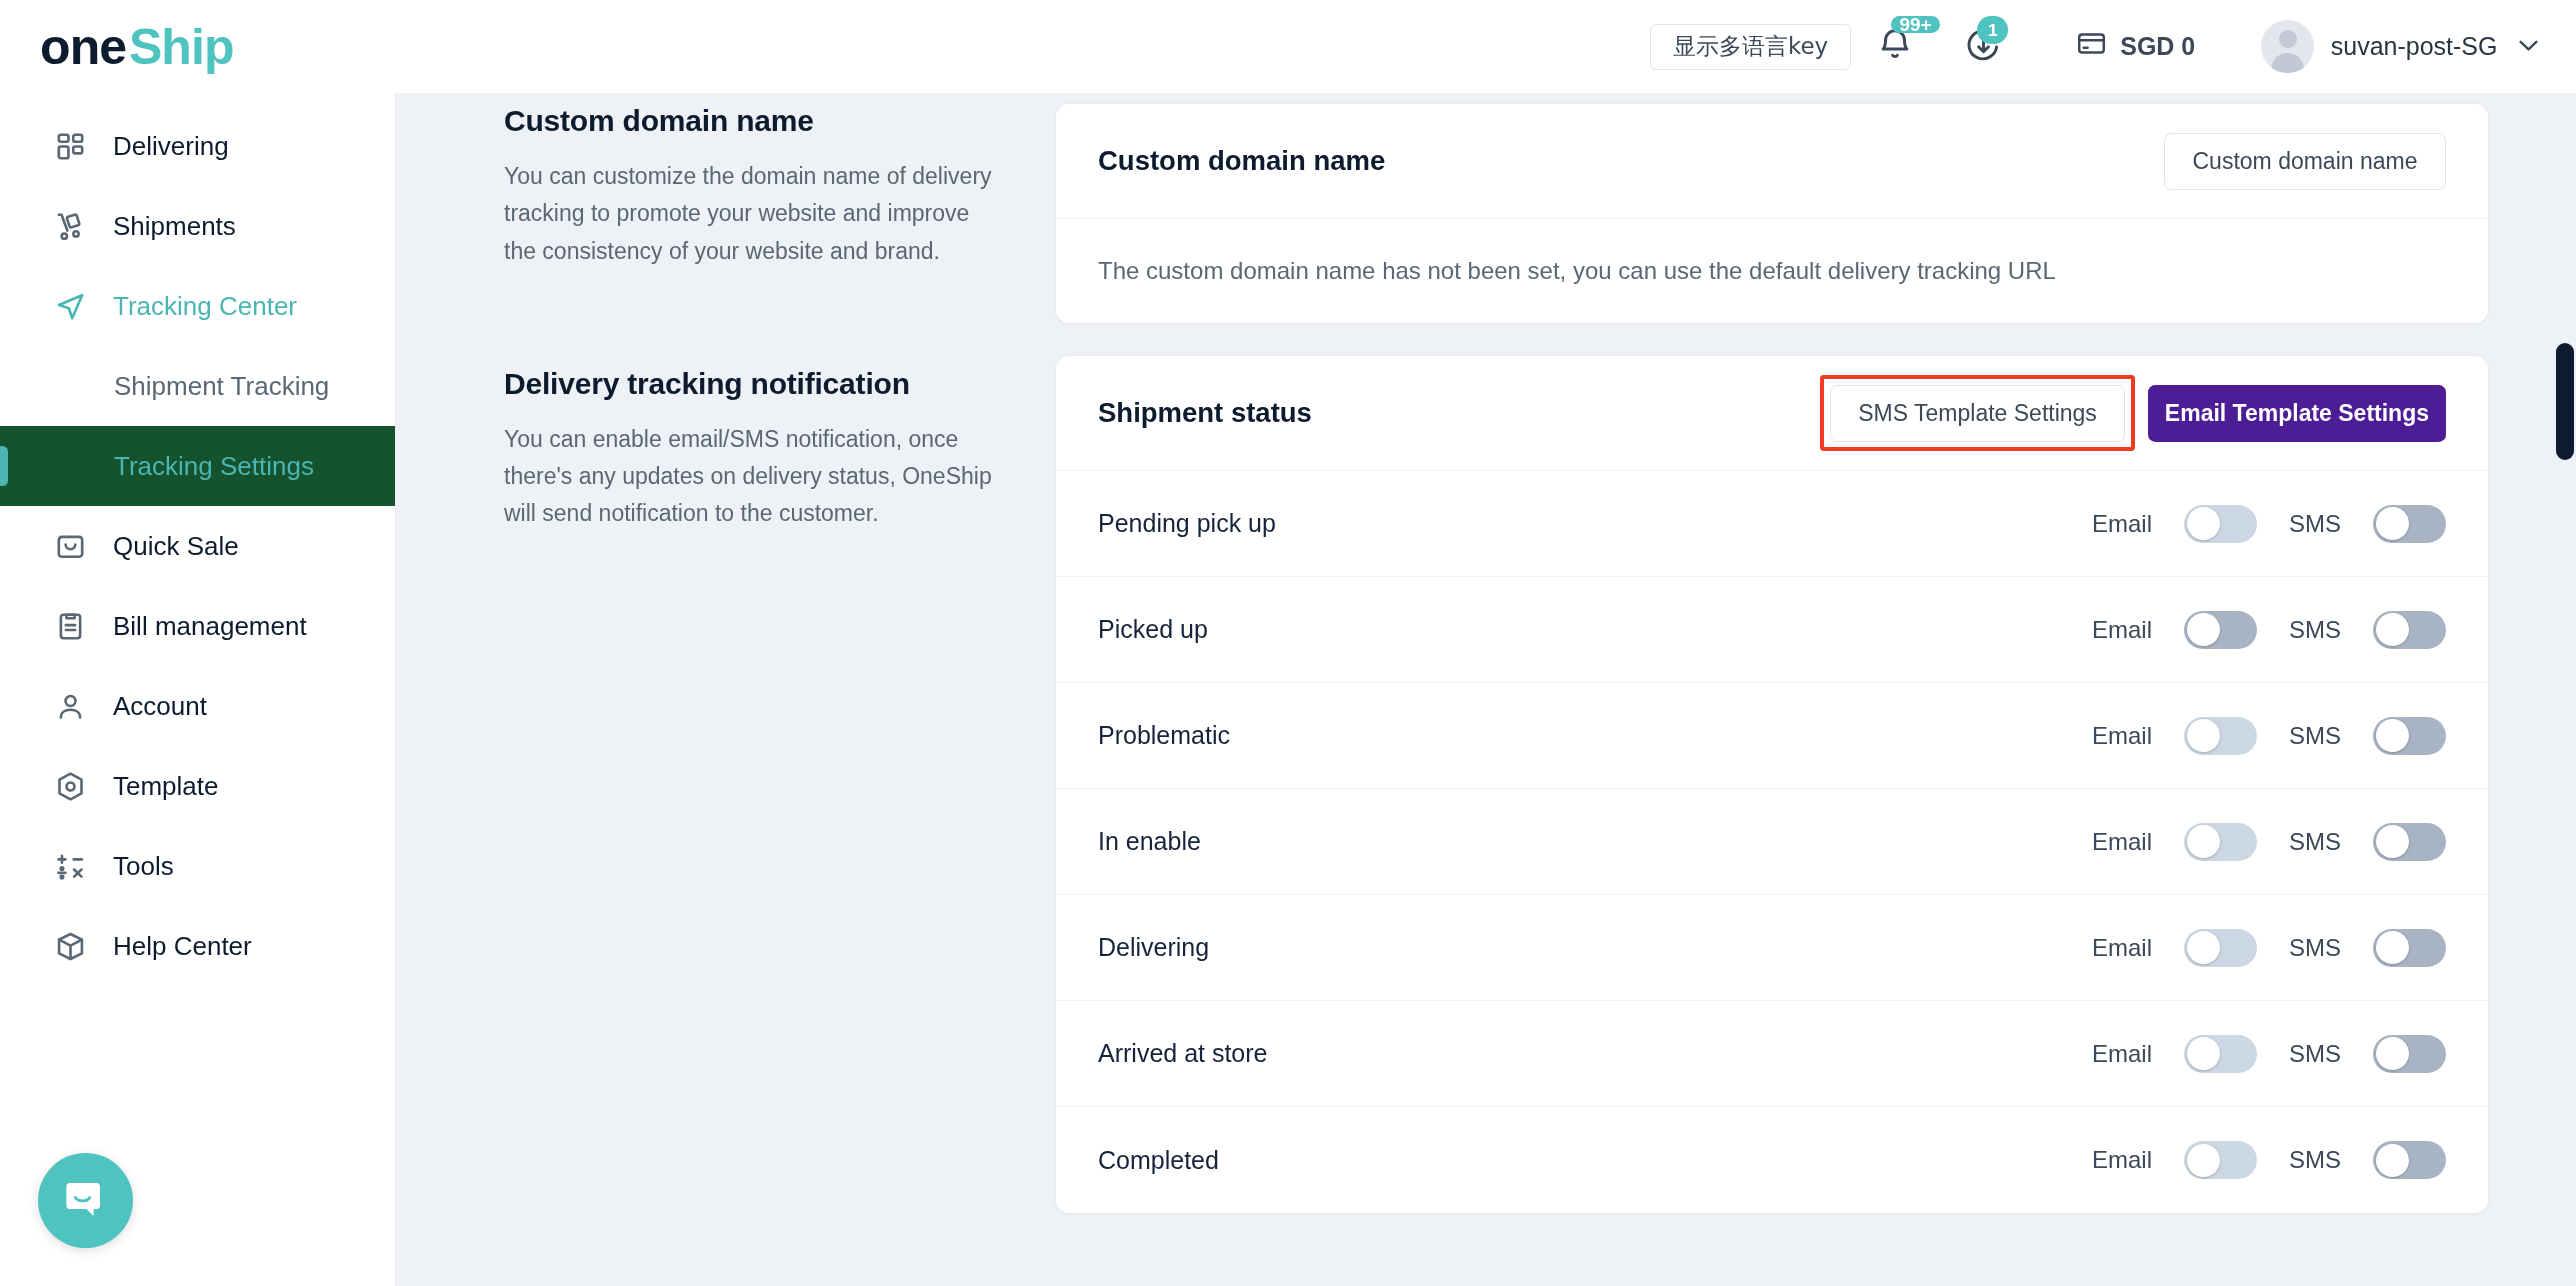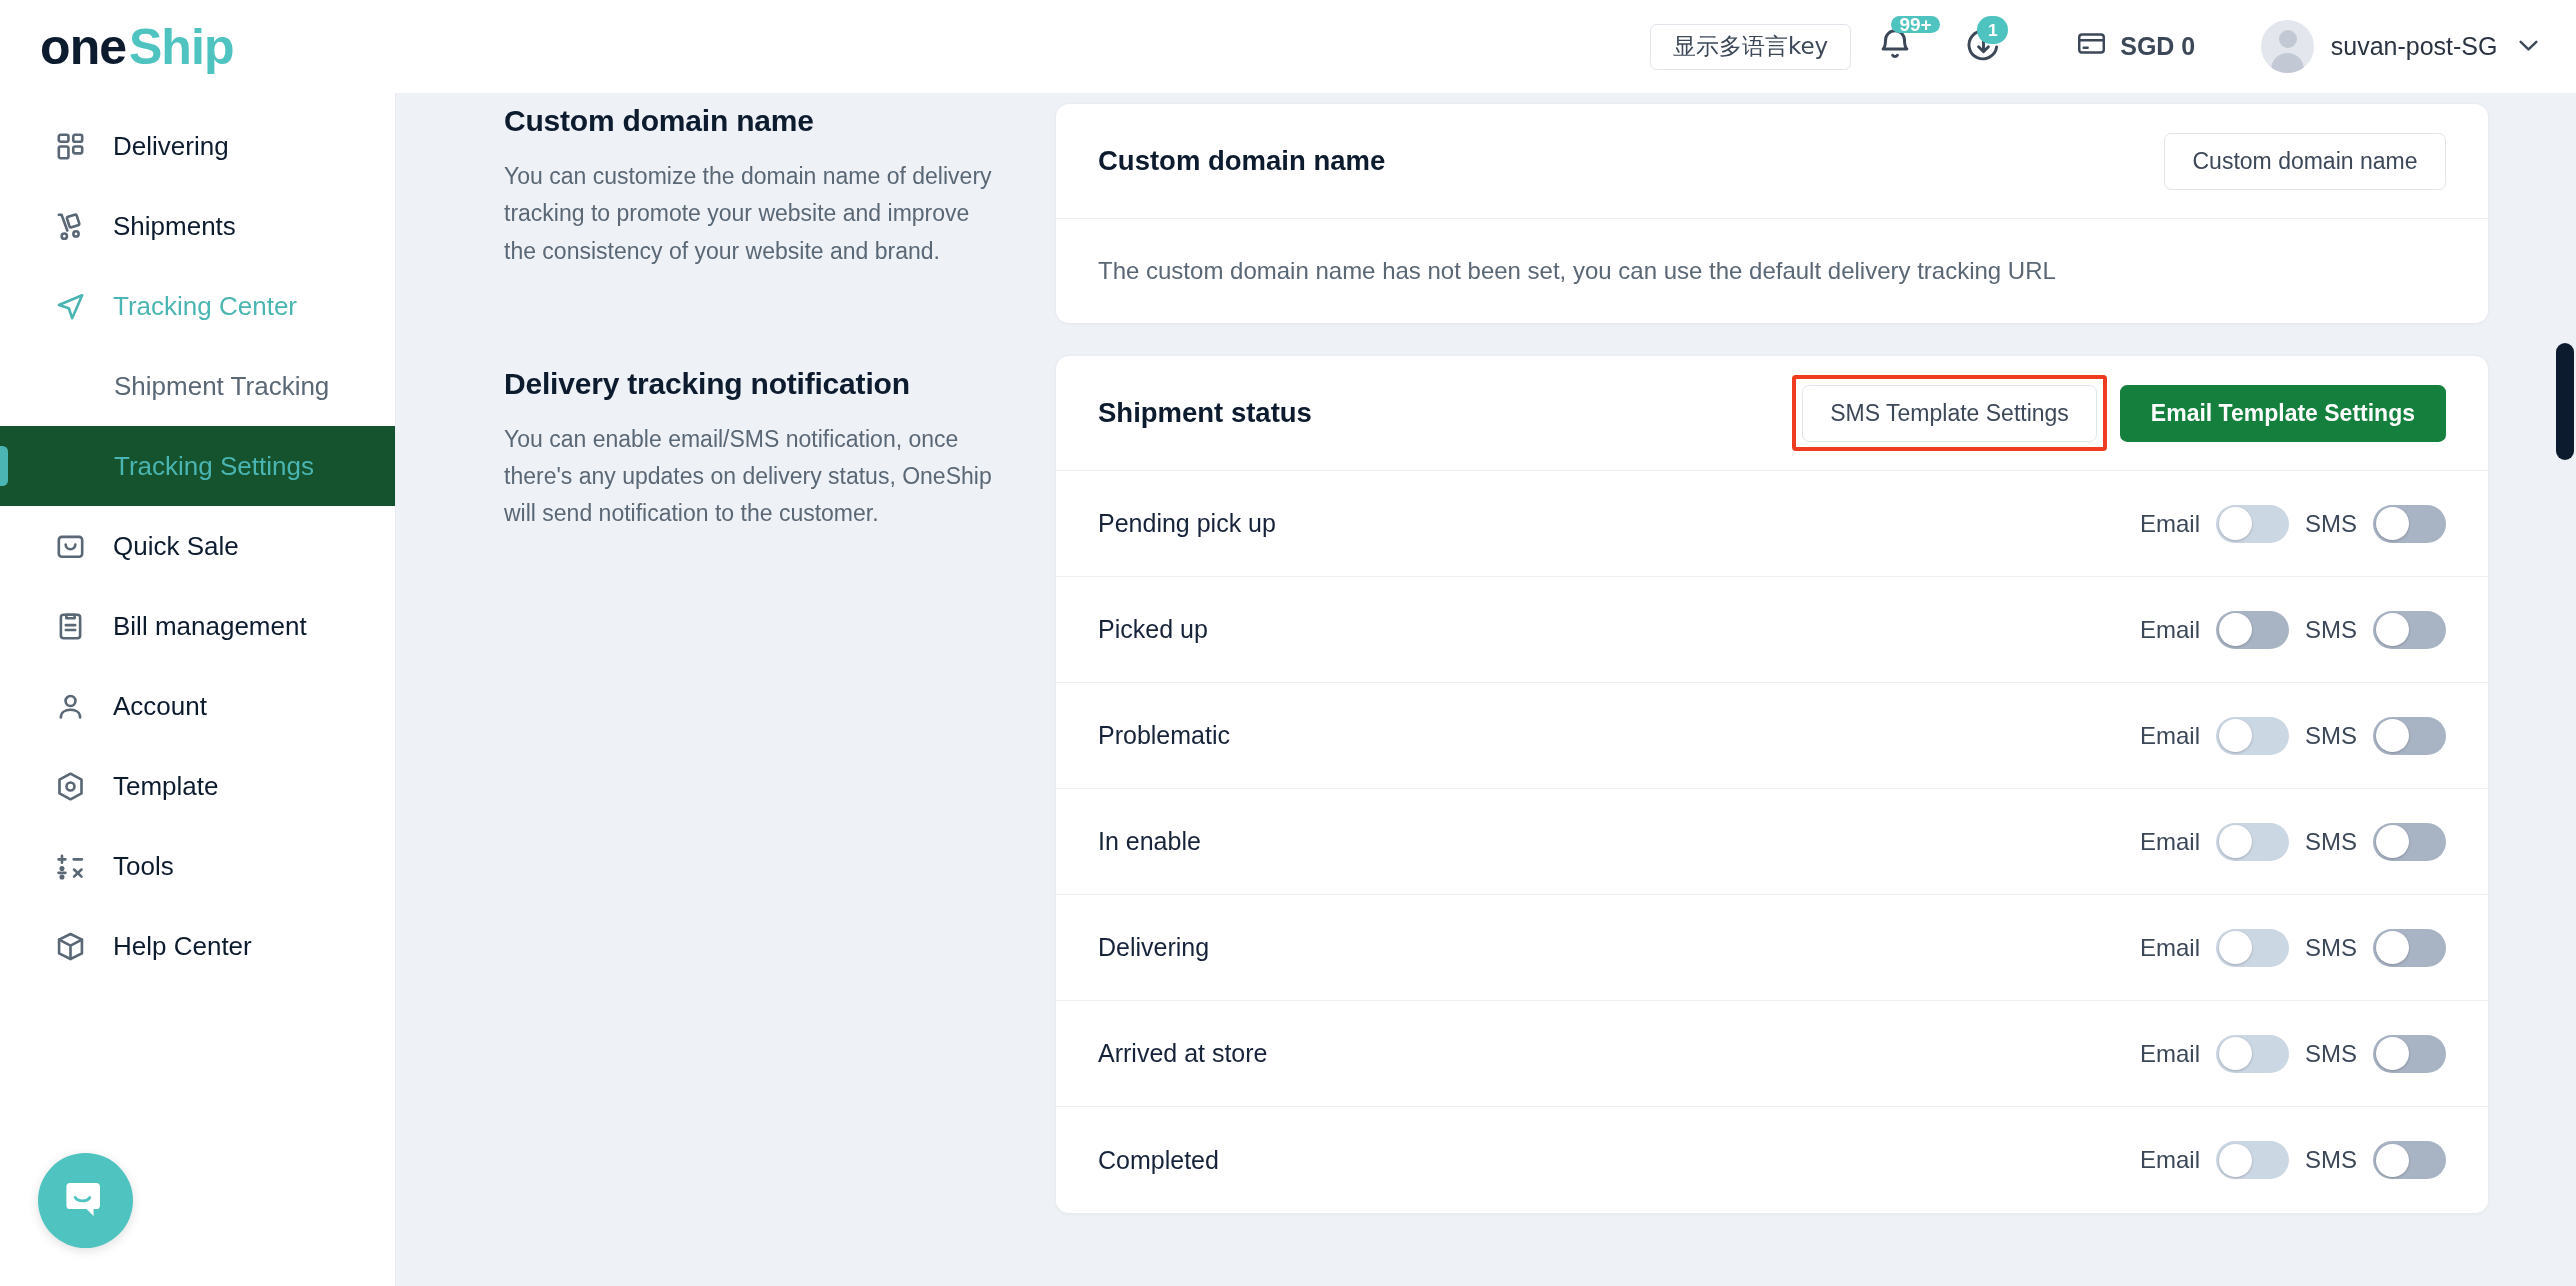--- a/index.html
+++ b/index.html
@@ -133,42 +133,42 @@
 
   .btn-outline {
     height: 57px; padding: 0 27.5px;
     border: 0.9px solid #dfe4ea; border-radius: 7.3px;
     background: #fff; color: #3c4858;
     font-size: 23px; cursor: pointer;
     display: flex; align-items: center; justify-content: center;
     white-space: nowrap;
   }
   .btn-teal {
-    height: 57px; padding: 0 31px;
+    height: 57px; padding: 0 17px;
     border: none; border-radius: 7.3px;
-    background: #15803d; color: #ffffff;
+    background: #4c1d95; color: #ffffff;
     font-size: 23px; font-weight: 700; cursor: pointer;
     display: flex; align-items: center; justify-content: center;
     white-space: nowrap;
   }
   .highlight-wrap {
     border: 4.6px solid #ef3b1f; border-radius: 3.7px;
     padding: 5.5px; margin-right: 13px;
     display: flex;
   }
 
   .card2 { margin-top: 33px; }
   .status-row {
     display: flex; align-items: center;
     height: 106px; padding: 0 42px;
     border-bottom: 0.9px solid #eef0f3;
   }
   .status-row:last-child { border-bottom: none; }
   .status-name { font-size: 25px; color: #17233a; font-weight: 500; }
-  .row-right { margin-left: auto; display: flex; align-items: center; gap: 16px; }
+  .row-right { margin-left: auto; display: flex; align-items: center; gap: 32px; }
   .tgl-label { font-size: 24px; color: #3c4858; }
   .switch {
     width: 73px; height: 38px; border-radius: 19px;
     background: #a8b3c4; position: relative; cursor: pointer; flex: none;
   }
   .switch.muted { background: #ccd7e4; }
   .switch .knob {
     position: absolute; top: 2.7px; left: 2.7px;
     width: 33px; height: 33px; border-radius: 50%;
     background: #ffffff; box-shadow: 0 0.9px 2.7px rgba(0,0,0,0.22);

